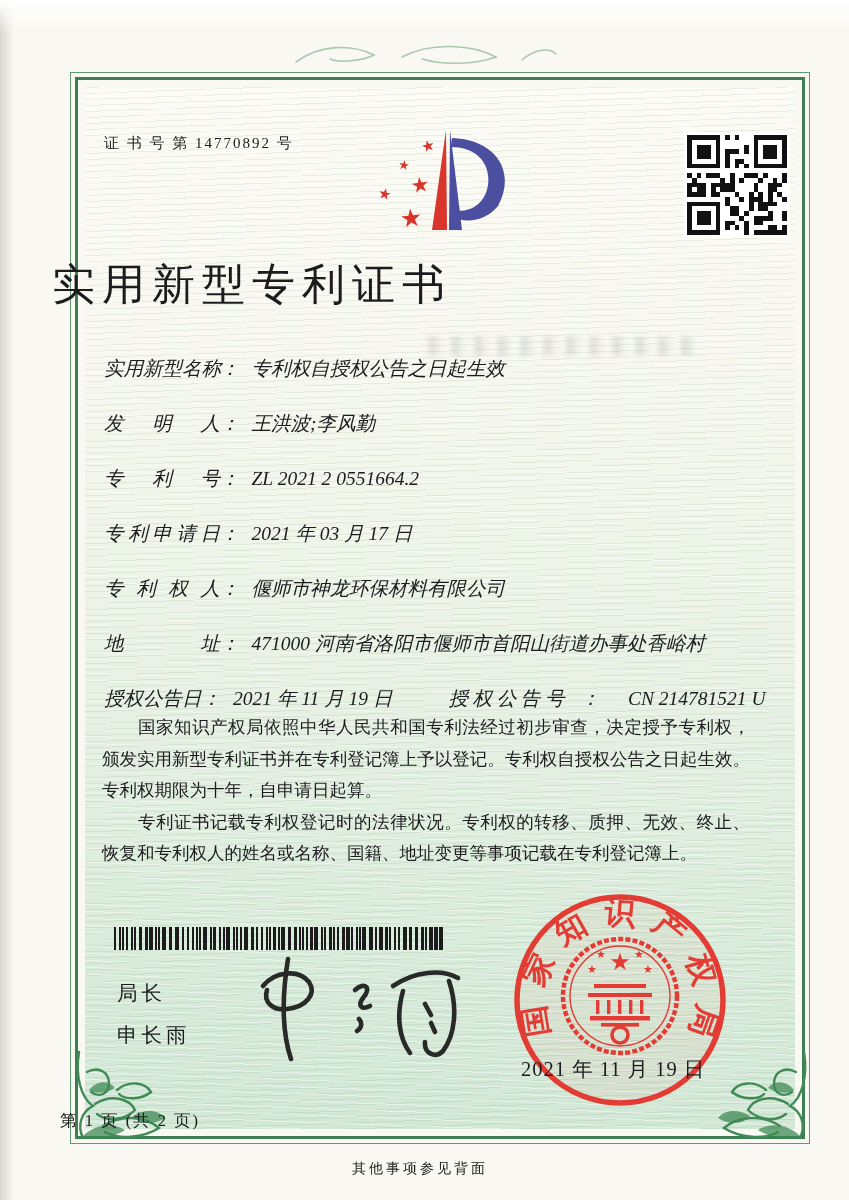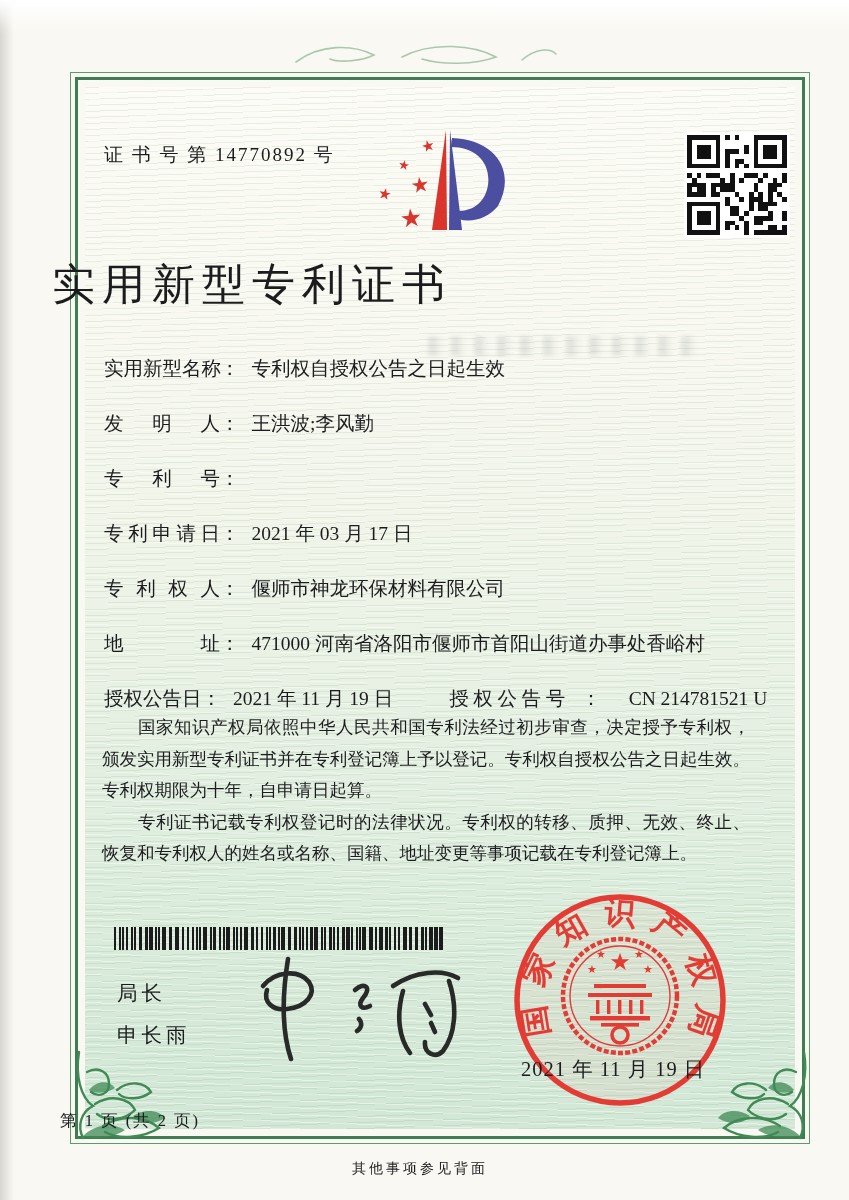--- a/index.html
+++ b/index.html
@@ -22,30 +22,30 @@
     background:
       repeating-linear-gradient(2deg, rgba(255,255,255,.45) 0 1px, rgba(255,255,255,0) 1px 7px),
       repeating-linear-gradient(178deg, rgba(96,150,110,.13) 0 1px, rgba(96,150,110,0) 1px 6px),
       linear-gradient(180deg,#fcfbf5 0%,#f8f8f0 25%,#eff4e8 45%,#e3efe1 65%,#d9ebda 82%,#d2e7d6 100%);}
 
   .top-swirls{position:absolute;left:290px;top:40px;opacity:.5;}
   .corner-flourish{position:absolute;width:108px;height:98px;}
   .cf-left{left:73px;top:1046px;}
   .cf-right{left:702px;top:1046px;transform:scaleX(-1);}
 
-  .cert-no{position:absolute;left:104px;top:142px;font-size:19px;letter-spacing:2px;text-align:right;}
+  .cert-no{position:absolute;left:104px;top:134px;font-size:15px;letter-spacing:2px;text-align:right;}
 
   .logo{position:absolute;left:348px;top:118px;}
   .qr{position:absolute;left:684px;top:132px;width:106px;height:106px;background:#fff;padding:3px;box-sizing:border-box;}
 
   .title{position:absolute;left:52px;top:256px;width:738px;text-align:left;
     font-size:43px;font-weight:400;letter-spacing:7px;}
 
   .fields{position:absolute;left:104px;top:352px;width:660px;}
-  .frow{display:flex;align-items:baseline;font-size:19.5px;line-height:33px;margin-bottom:22px;white-space:nowrap;}
+  .frow{display:flex;align-items:baseline;font-size:19.5px;line-height:33px;margin-bottom:22px;white-space:nowrap;font-style:italic;}
   .flabel{display:inline-block;width:116px;text-align:justify;text-align-last:justify;}
   .fcolon{margin-right:12px;}
   .fgroup2{margin-left:56px;display:flex;align-items:baseline;gap:16px;}
 
   .paras{position:absolute;left:102px;top:712px;width:648px;}
   .paras p{margin:0;font-size:17.5px;line-height:31.6px;text-indent:2.05em;text-align:justify;}
 
   .ghost{position:absolute;left:428px;top:336px;width:272px;height:20px;filter:blur(2px);opacity:.55;
     background:repeating-linear-gradient(90deg, rgba(120,120,128,.28) 0 9px, rgba(150,150,158,.12) 9px 14px, rgba(0,0,0,0) 14px 23px);}
 
@@ -265,20 +265,21 @@
         <span class="fvalue">专利权自授权公告之日起生效</span>
     </div>
     <div class="frow">
       <span class="flabel">发明人</span>
         <span class="fcolon">：</span>
         <span class="fvalue">王洪波;李风勤</span>
     </div>
     <div class="frow">
       <span class="flabel">专利号</span>
         <span class="fcolon">：</span>
+        <span class="fvalue">ZL 2021 2 0551664.2</span>
     </div>
     <div class="frow">
       <span class="flabel">专利申请日</span>
         <span class="fcolon">：</span>
         <span class="fvalue">2021 年 03 月 17 日</span>
     </div>
     <div class="frow">
       <span class="flabel">专利权人</span>
         <span class="fcolon">：</span>
         <span class="fvalue">偃师市神龙环保材料有限公司</span>

